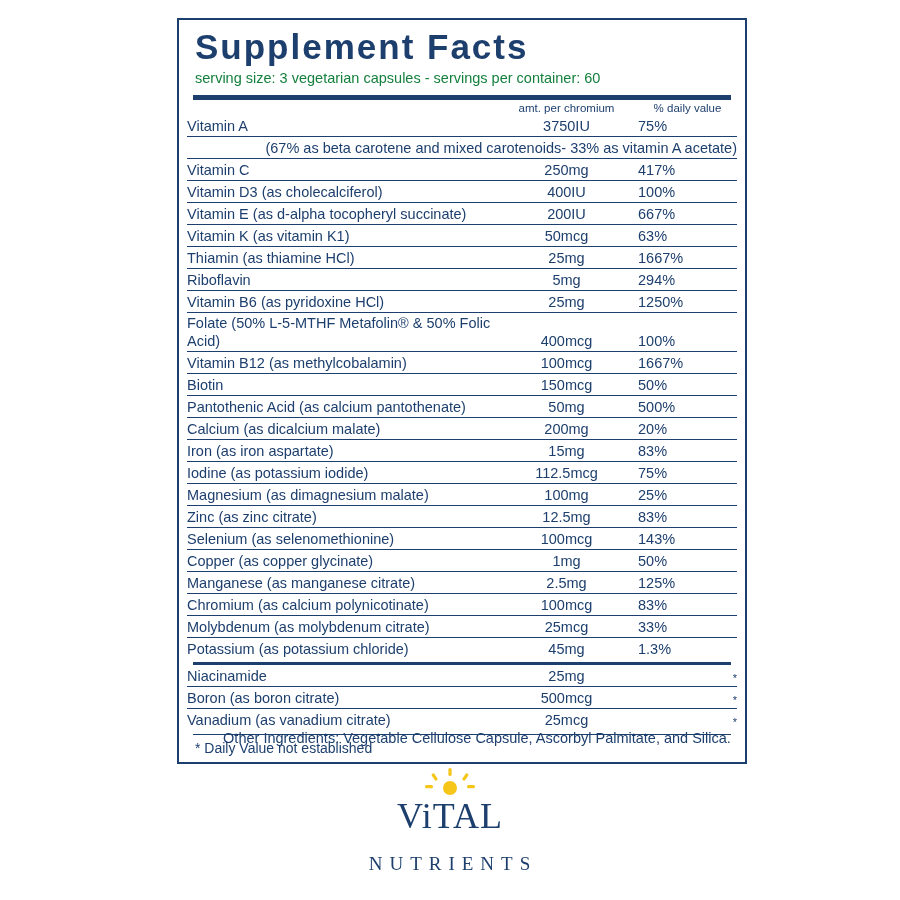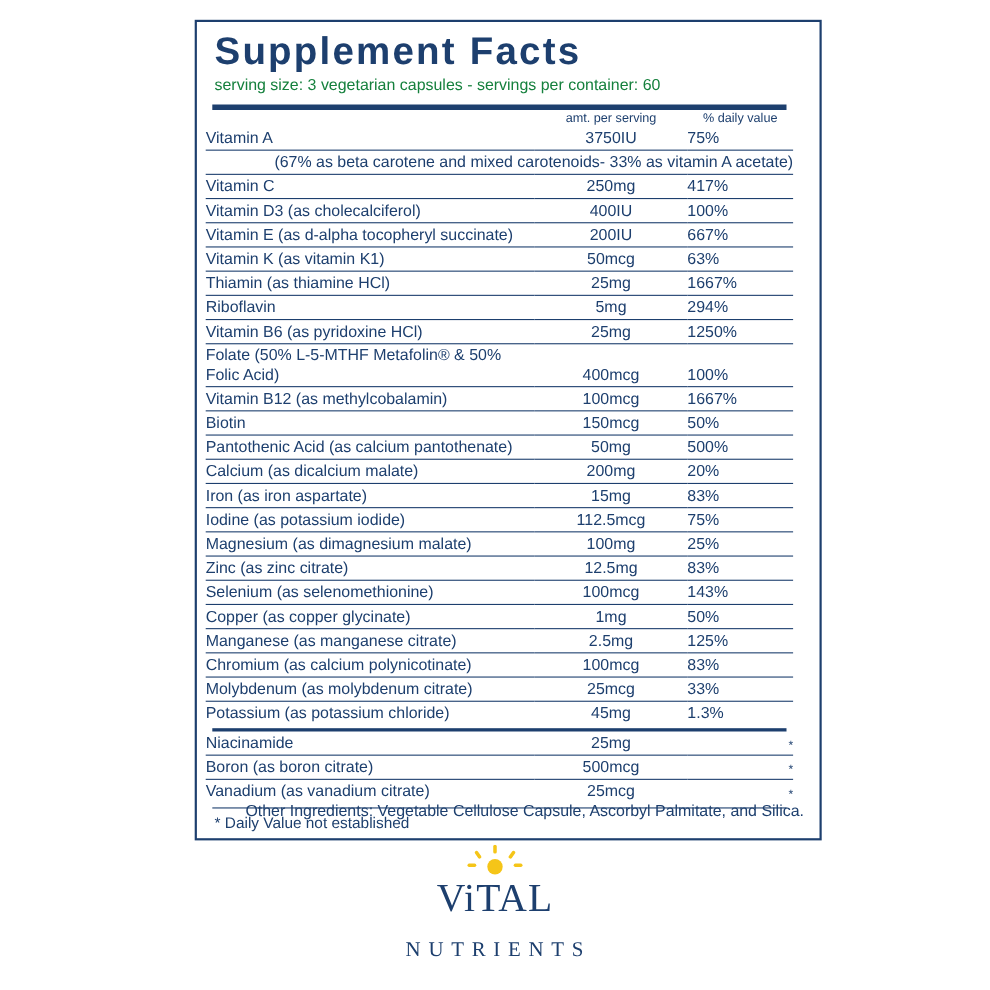--- a/index.html
+++ b/index.html
@@ -22,21 +22,21 @@
   }
   
   .panel {
     position: absolute;
     left: 177px;
     top: 18px;
     width: 570px;
     border: 2px solid #1d3f6e;
     box-sizing: border-box;
     background: #fff;
-    padding: 0 24px 0 8px;
+    padding: 0 8px 0 8px;
   }
   .title {
     font-size: 35px;
     letter-spacing: 2.0px;
     font-weight: bold;
     color: #1d3f6e;
     margin: 9px 0 0 8px;
     line-height: 1.05;
     font-family: "Liberation Sans", sans-serif;
   }
@@ -153,21 +153,21 @@
 
     <table class="facts">
       <colgroup>
         <col class="col-nm">
           <col class="col-amt">
           <col class="col-dv">
       </colgroup>
       <thead>
         <tr>
           <th class="nm"></th>
-          <th>amt. per serving</th>
+          <th>amt. per chromium</th>
           <th>% daily value</th>
         </tr>
       </thead>
       <tbody>
         <tr class="first">
           <td class="nm">Vitamin A</td>
           <td class="amt">3750IU</td>
           <td class="dv">75%</td>
         </tr>
         <tr>

